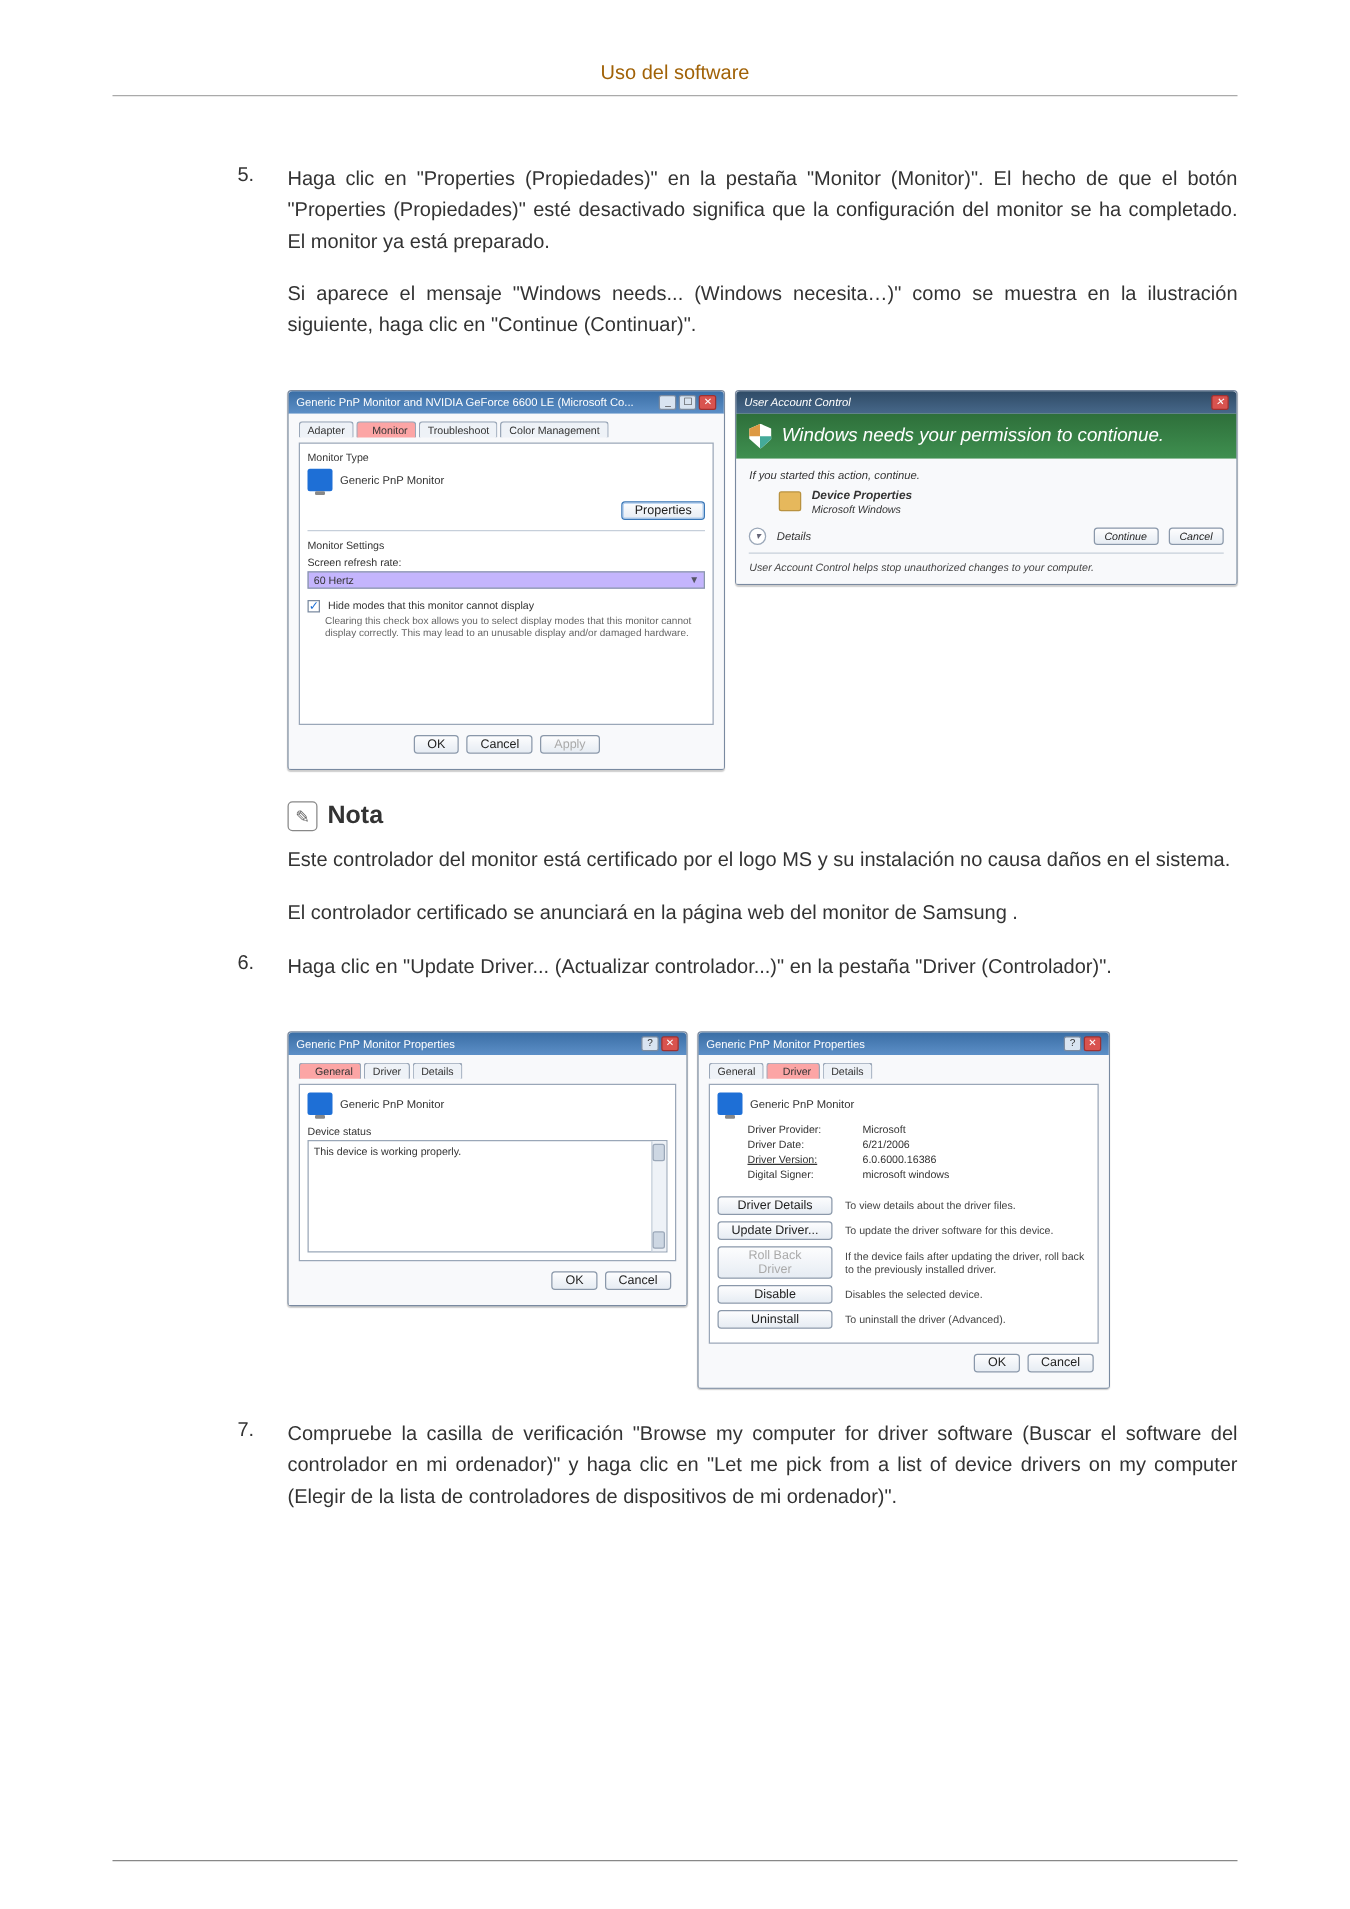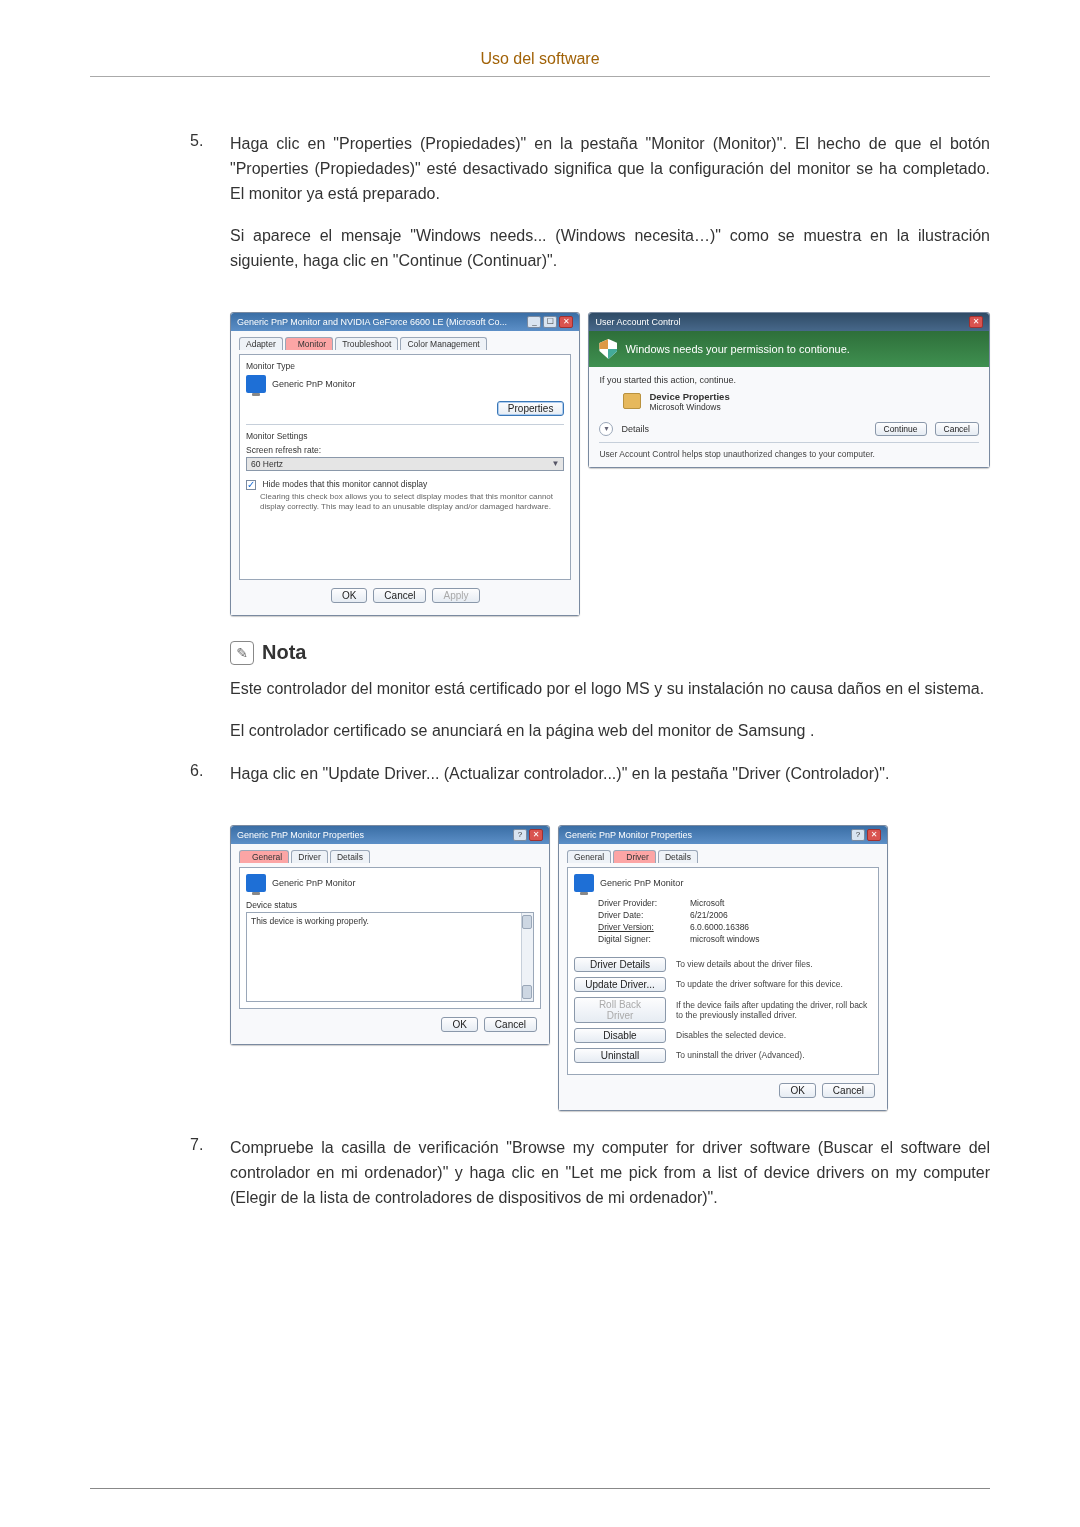--- a/index.html
+++ b/index.html
@@ -80,21 +80,21 @@
     position:relative; vertical-align:middle;
   }
   .monitor-icon::after{ content:""; position:absolute; bottom:-3px; left:6px; width:8px; height:3px; background:#888; border-radius:1px;}
   .row-flex{ display:flex; align-items:center; }
   .btn {
     display:inline-block; border:1px solid #8a98aa; background:linear-gradient(#fdfdfe,#e6ecf3);
     padding:1px 10px; font-size:10px; border-radius:3px; color:#222;
   }
   .btn.small{ padding:1px 8px; font-size:8.5px;}
   .btn.primary{ border-color:#3a77b7; box-shadow:0 0 0 1px #aecdf0 inset;}
-  .select{ border:1px solid #8a98aa; background:#e5e5e5; padding:1px 4px; font-size:8.5px; display:flex; justify-content:space-between; align-items:center;}
+  .select{ border:1px solid #8a98aa; background:#c4b5fd; padding:1px 4px; font-size:8.5px; display:flex; justify-content:space-between; align-items:center;}
   .select .chev{ font-size:8px; color:#556; }
   .chk{ width:10px; height:10px; border:1px solid #7a8aa0; background:#fff; display:inline-block; margin-right:4px; vertical-align:middle; position:relative;}
   .chk.checked::after{ content:"✓"; position:absolute; top:-2px; left:0; font-size:10px; color:#1e6fd6;}
   .divider{ height:1px; background:#c6cfda; margin:6px 0;}
   .bottom-btns{ display:flex; justify-content:center; gap:6px; padding:8px 0 4px 0;}
   
   .uac-banner{
     background:linear-gradient(#2e6f3a,#3f9050);
     color:#fff; padding:8px 10px; display:flex; align-items:center; gap:8px;
   }
@@ -191,30 +191,30 @@
           <div style="height:60px;"></div>
         </div>
         <div class="bottom-btns">
           <span class="btn">OK</span>
           <span class="btn">Cancel</span>
           <span class="btn" style="color:#aaa;">Apply</span>
         </div>
       </div>
     </div>
 
-    <div class="win" style="width:408px;">
+    <div class="win" style="width:408px;font-style:italic;">
       <div class="win-title win-title-dark">
         <span>User Account Control</span>
         <div class="win-ctls">
           <span class="win-btn close">✕</span>
         </div>
       </div>
       <div class="uac-banner">
         <span class="shield"></span>
-        <span style="font-size:11px;">Windows needs your permission to contionue.</span>
+        <span style="font-size:15px;">Windows needs your permission to contionue.</span>
       </div>
       <div class="uac-body">
         <div style="font-size:9px;margin-bottom:6px;">If you started this action, continue.</div>
         <div class="uac-item">
           <span class="prog-icon"></span>
           <div>
             <div style="font-size:9.5px;font-weight:bold;">Device Properties</div>
             <div style="font-size:8.5px;">Microsoft Windows</div>
           </div>
         </div>

